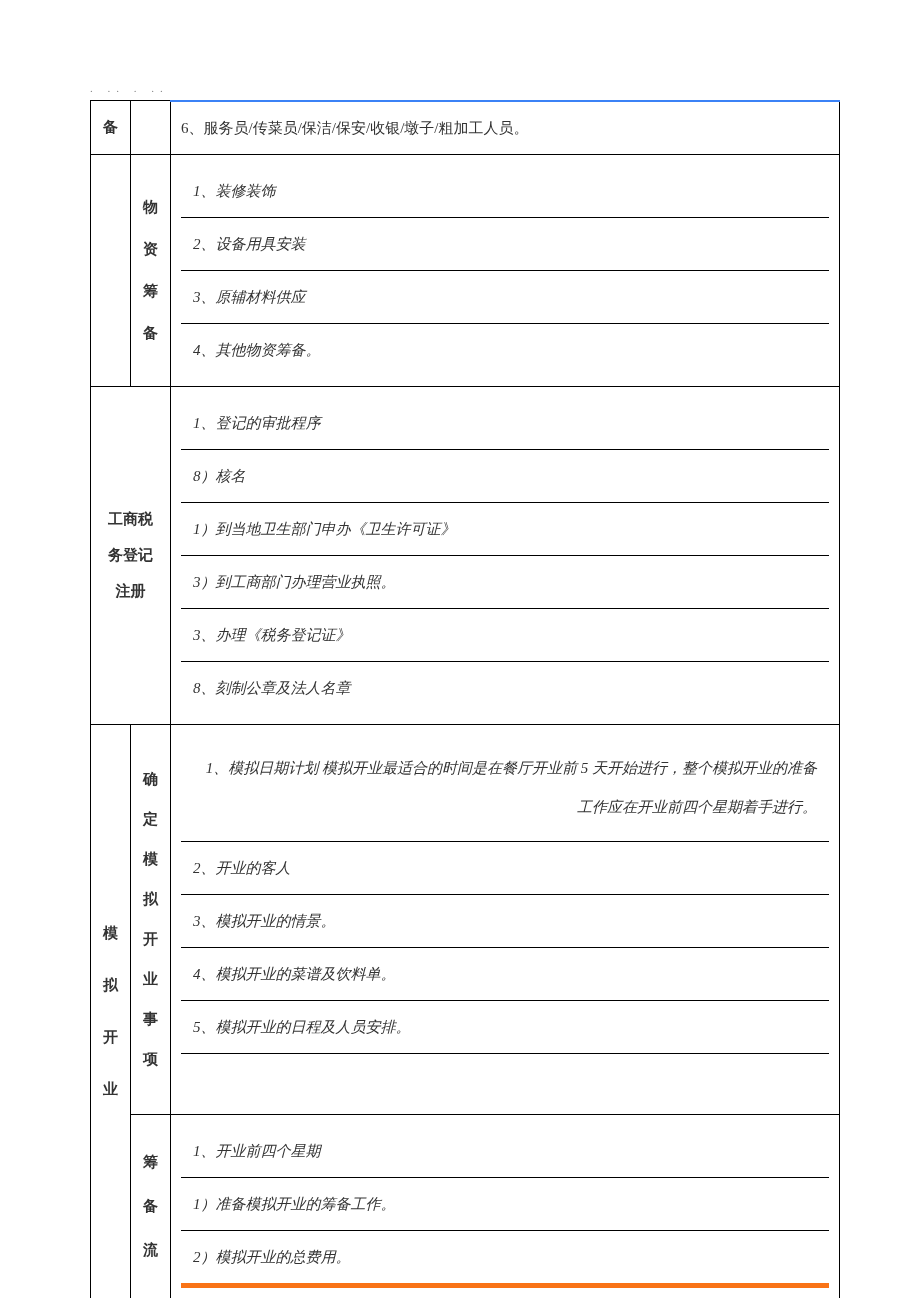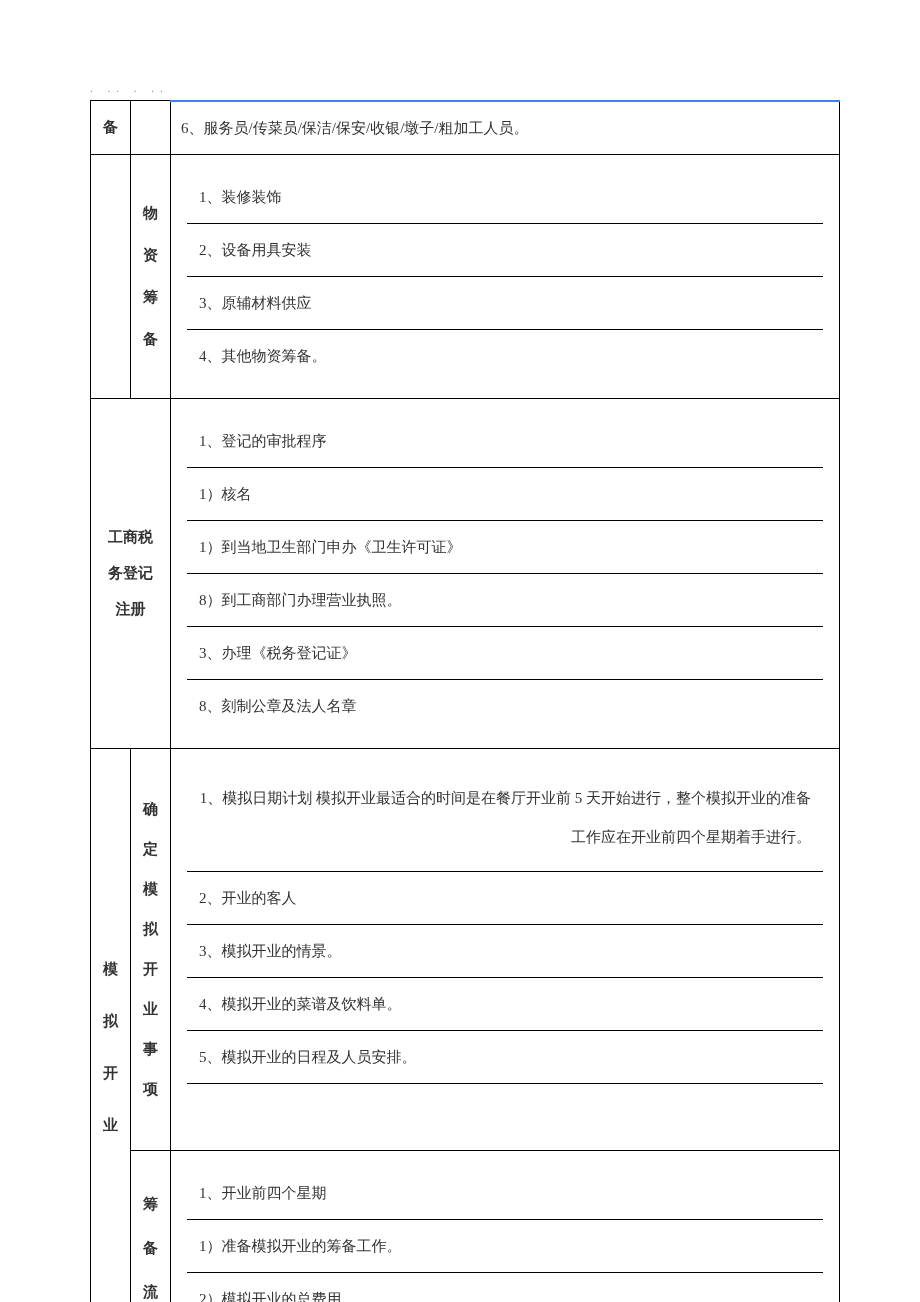--- a/index.html
+++ b/index.html
@@ -43,21 +43,22 @@
     }
     .vert-text span { display: block; }
     .merged-head {
       width: 80px;
       text-align: center;
       font-weight: bold;
       padding: 10px 12px;
       line-height: 2.4;
     }
     .content-cell {
-      padding: 16px;
+      padding: 10px;
+      font-style: italic;
     }
     .line-item {
       border-bottom: 1px solid #000000;
       padding: 14px 12px;
     }
     .line-item:last-child { border-bottom: none; }
     .line-item-multi {
       padding: 14px 12px;
       line-height: 2.6;
       text-align: right;
@@ -104,23 +105,23 @@
       <div class="line-item">4、其他物资筹备。</div>
     </td>
   </tr>
 
   <tr>
     <td colspan="2" class="merged-head">
       <span>工商税务登记注册</span>
     </td>
     <td class="content-cell">
       <div class="line-item">1、登记的审批程序</div>
-      <div class="line-item">1）核名</div>
+      <div class="line-item">8）核名</div>
       <div class="line-item">1）到当地卫生部门申办《卫生许可证》</div>
-      <div class="line-item">8）到工商部门办理营业执照。</div>
+      <div class="line-item">3）到工商部门办理营业执照。</div>
       <div class="line-item">3、办理《税务登记证》</div>
       <div class="line-item">8、刻制公章及法人名章</div>
     </td>
   </tr>
 
   <tr>
     <td rowspan="2" class="vert-col" style="border-bottom:none;">
       <div class="vert-text" style="gap:28px;">
         <span>模</span>
         <span>拟</span>

